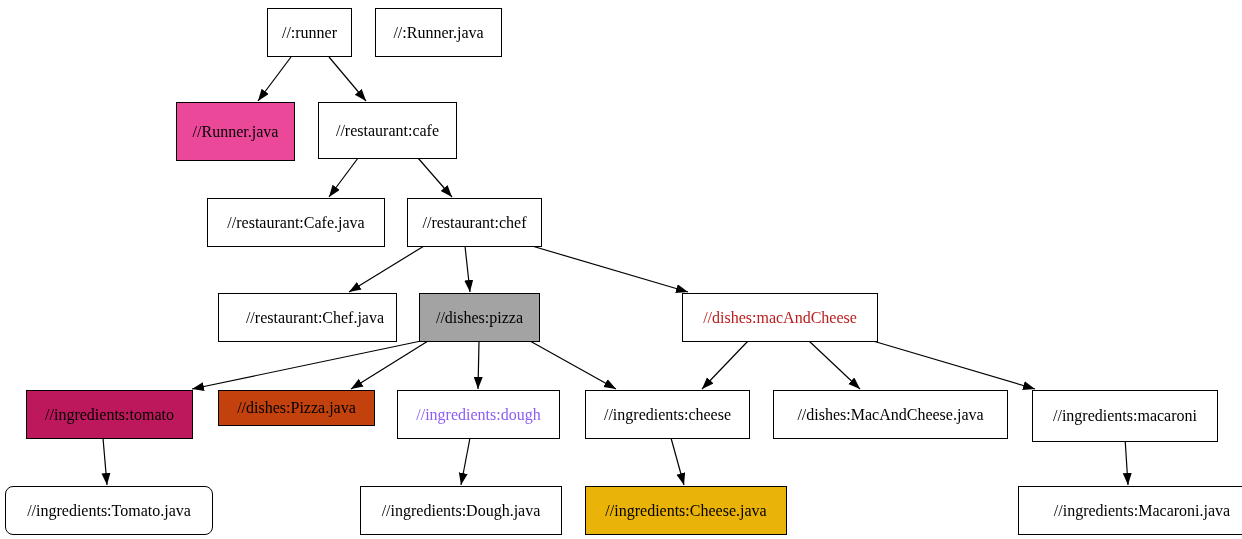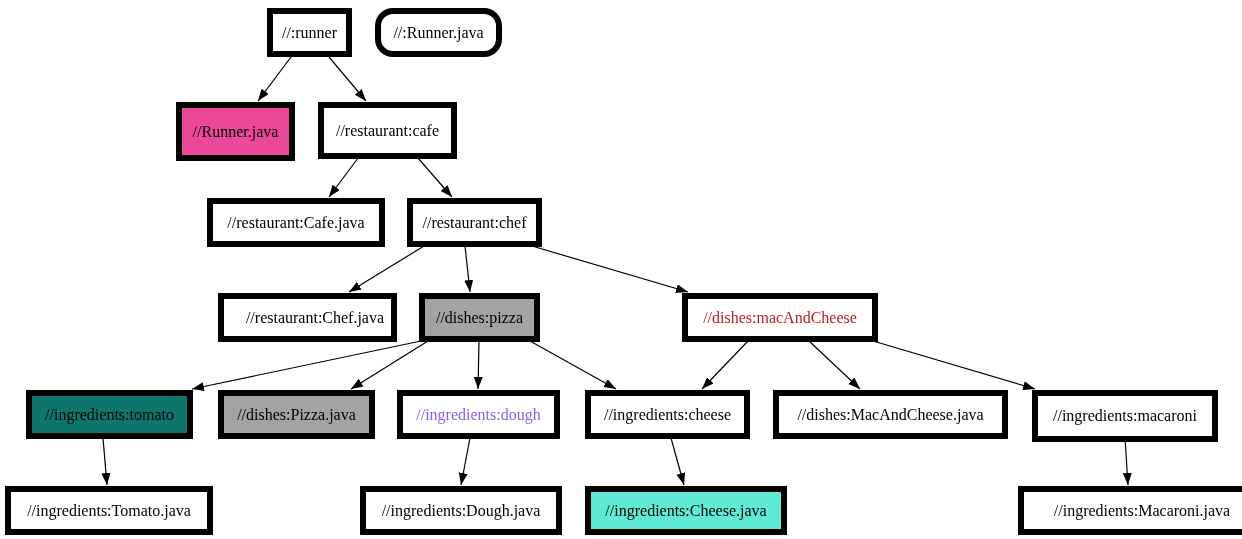--- a/index.html
+++ b/index.html
@@ -18,21 +18,21 @@
   #edge-layer {
     position: absolute;
     left: 0;
     top: 0;
     width: 1242px;
     height: 539px;
   }
   .node {
     position: absolute;
     box-sizing: border-box;
-    border: 6px solid #14532d;
+    border: 1px solid #14532d;
     background: #ffffff;
     display: flex;
     align-items: center;
     justify-content: center;
     font-size: 16px;
     line-height: 1;
     color: #000000;
     white-space: nowrap;
     overflow: hidden;
   }
@@ -63,32 +63,32 @@
         <line x1="809" y1="341" x2="860" y2="389" stroke="#000000" stroke-width="1.2" marker-end="url(#arrow)"></line>
         <line x1="873" y1="341" x2="1035" y2="389" stroke="#000000" stroke-width="1.2" marker-end="url(#arrow)"></line>
         <line x1="103" y1="438" x2="107" y2="485" stroke="#000000" stroke-width="1.2" marker-end="url(#arrow)"></line>
         <line x1="470" y1="438" x2="461" y2="485" stroke="#000000" stroke-width="1.2" marker-end="url(#arrow)"></line>
         <line x1="671" y1="438" x2="684" y2="485" stroke="#000000" stroke-width="1.2" marker-end="url(#arrow)"></line>
         <line x1="1125" y1="438" x2="1128" y2="485" stroke="#000000" stroke-width="1.2" marker-end="url(#arrow)"></line>
       </g>
   </svg>
   <div id="node-layer">
       <div class="node" style="left: 267px; top: 8px; width: 85px; height: 49px; border-color: rgb(0, 0, 0); background: rgb(255, 255, 255); color: rgb(0, 0, 0);">//:runner</div>
-      <div class="node" style="left: 375px; top: 8px; width: 127px; height: 49px; border-color: rgb(0, 0, 0); background: rgb(255, 255, 255); color: rgb(0, 0, 0); border-radius: 18px;">//:Runner.java</div>
+      <div class="node" style="left: 375px; top: 8px; width: 127px; height: 49px; border-color: rgb(0, 0, 0); background: rgb(255, 255, 255); color: rgb(0, 0, 0);">//:Runner.java</div>
       <div class="node" style="left: 176px; top: 102px; width: 119px; height: 59px; border-color: rgb(0, 0, 0); background: #ec4899; color: rgb(0, 0, 0);">//Runner.java</div>
       <div class="node" style="left: 318px; top: 102px; width: 139px; height: 57px; border-color: rgb(0, 0, 0); background: rgb(255, 255, 255); color: rgb(0, 0, 0);">//restaurant:cafe</div>
       <div class="node" style="left: 207px; top: 198px; width: 178px; height: 49px; border-color: rgb(0, 0, 0); background: rgb(255, 255, 255); color: rgb(0, 0, 0);">//restaurant:Cafe.java</div>
       <div class="node" style="left: 407px; top: 198px; width: 135px; height: 49px; border-color: rgb(0, 0, 0); background: rgb(255, 255, 255); color: rgb(0, 0, 0);">//restaurant:chef</div>
       <div class="node" style="left: 218px; top: 293px; width: 179px; height: 49px; border-color: rgb(0, 0, 0); background: rgb(255, 255, 255); color: rgb(0, 0, 0); padding-left: 15px;">//restaurant:Chef.java</div>
       <div class="node" style="left: 419px; top: 293px; width: 121px; height: 49px; border-color: rgb(0, 0, 0); background: #a3a3a3; color: rgb(0, 0, 0);">//dishes:pizza</div>
       <div class="node" style="left: 682px; top: 293px; width: 196px; height: 49px; border-color: rgb(0, 0, 0); background: rgb(255, 255, 255); color: #b91c1c;">//dishes:macAndCheese</div>
-      <div class="node" style="left: 26px; top: 390px; width: 167px; height: 49px; border-color: rgb(0, 0, 0); background: #0f766e; color: rgb(0, 0, 0);">//ingredients:tomato</div>
-      <div class="node" style="left: 218px; top: 390px; width: 157px; height: 49px; border-color: rgb(0, 0, 0); background: #a3a3a3; color: rgb(0, 0, 0);">//dishes:Pizza.java</div>
+      <div class="node" style="left: 26px; top: 390px; width: 167px; height: 49px; border-color: rgb(0, 0, 0); background: #be185d; color: rgb(0, 0, 0);">//ingredients:tomato</div>
+      <div class="node" style="left: 218px; top: 390px; width: 157px; height: 36px; border-color: rgb(0, 0, 0); background: #c2410c; color: rgb(0, 0, 0);">//dishes:Pizza.java</div>
       <div class="node" style="left: 397px; top: 390px; width: 163px; height: 49px; border-color: rgb(0, 0, 0); background: rgb(255, 255, 255); color: #8b5cf6;">//ingredients:dough</div>
       <div class="node" style="left: 585px; top: 390px; width: 165px; height: 49px; border-color: rgb(0, 0, 0); background: rgb(255, 255, 255); color: rgb(0, 0, 0);">//ingredients:cheese</div>
       <div class="node" style="left: 773px; top: 390px; width: 235px; height: 49px; border-color: rgb(0, 0, 0); background: rgb(255, 255, 255); color: rgb(0, 0, 0);">//dishes:MacAndCheese.java</div>
       <div class="node" style="left: 1032px; top: 390px; width: 186px; height: 52px; border-color: rgb(0, 0, 0); background: rgb(255, 255, 255); color: rgb(0, 0, 0);">//ingredients:macaroni</div>
-      <div class="node" style="left: 5px; top: 486px; width: 208px; height: 49px; border-color: rgb(0, 0, 0); background: rgb(255, 255, 255); color: rgb(0, 0, 0);">//ingredients:Tomato.java</div>
+      <div class="node" style="left: 5px; top: 486px; width: 208px; height: 49px; border-color: rgb(0, 0, 0); background: rgb(255, 255, 255); color: rgb(0, 0, 0); border-radius: 8px;">//ingredients:Tomato.java</div>
       <div class="node" style="left: 360px; top: 486px; width: 202px; height: 49px; border-color: rgb(0, 0, 0); background: rgb(255, 255, 255); color: rgb(0, 0, 0);">//ingredients:Dough.java</div>
-      <div class="node" style="left: 585px; top: 486px; width: 202px; height: 49px; border-color: rgb(0, 0, 0); background: #5eead4; color: rgb(0, 0, 0);">//ingredients:Cheese.java</div>
+      <div class="node" style="left: 585px; top: 486px; width: 202px; height: 49px; border-color: rgb(0, 0, 0); background: #eab308; color: rgb(0, 0, 0);">//ingredients:Cheese.java</div>
       <div class="node" style="left: 1018px; top: 486px; width: 248px; height: 49px; border-color: rgb(0, 0, 0); background: rgb(255, 255, 255); color: rgb(0, 0, 0);">//ingredients:Macaroni.java</div>
     </div>
 </div>
 
 </body></html>

